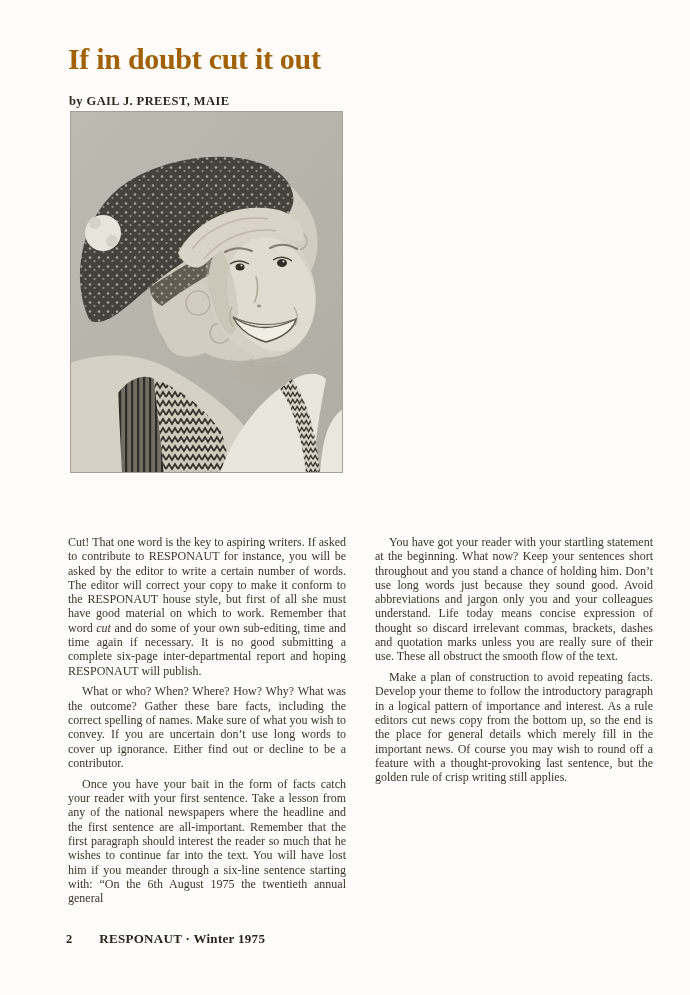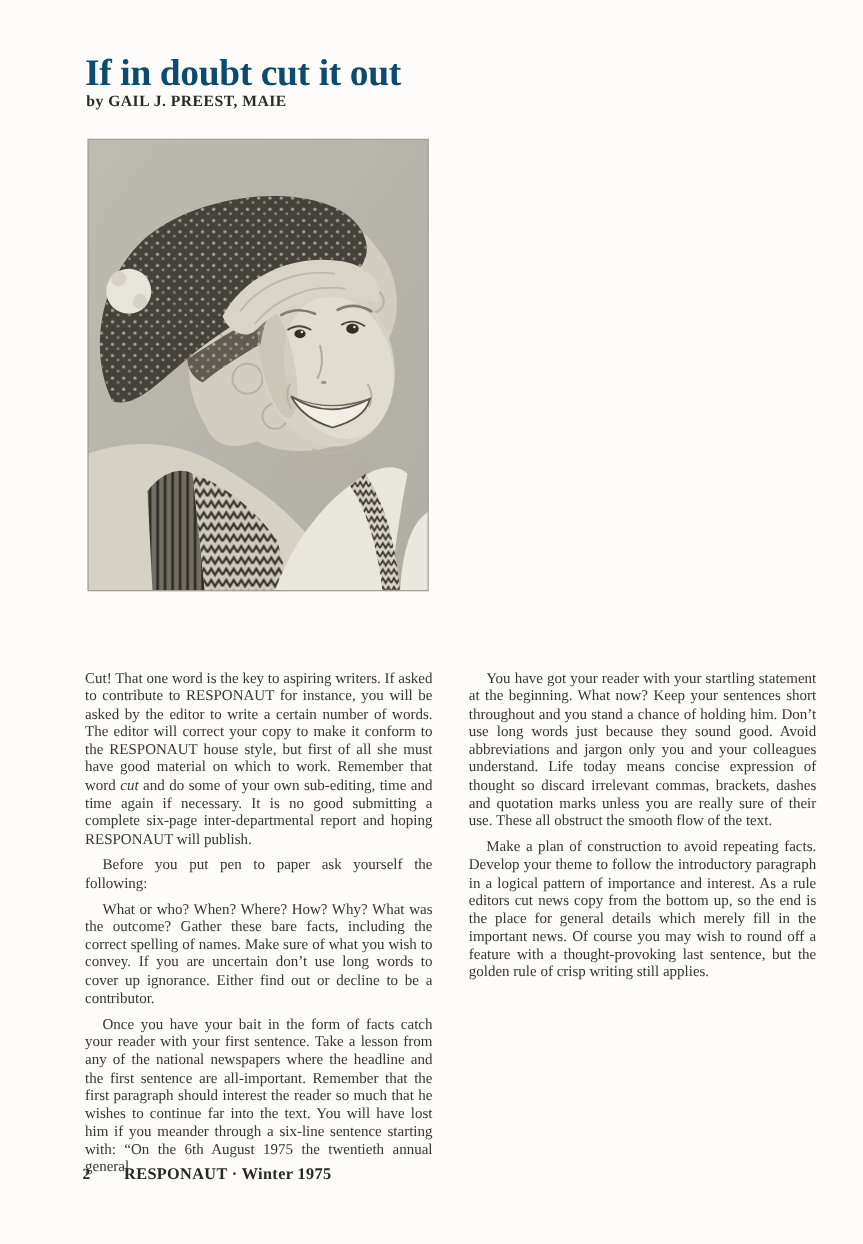--- a/index.html
+++ b/index.html
@@ -9,24 +9,24 @@
     font-family:"Liberation Serif", serif;
     color:#39362f;
   }
   .page{
     position:relative;width:690px;height:995px;overflow:hidden;
     background:#fdfcfa;
   }
   .headline{
     position:absolute;left:68px;top:42px;margin:0;
     font-size:30px;font-weight:bold;letter-spacing:-0.3px;
-    color:#0c4a6e;white-space:nowrap;
+    color:#a16207;white-space:nowrap;
   }
   .byline{
-    position:absolute;left:69px;top:74px;
+    position:absolute;left:69px;top:94px;
     font-size:12.5px;font-weight:bold;letter-spacing:0.4px;
     color:#2c2924;white-space:nowrap;
   }
   .photo-frame{
     position:absolute;left:70px;top:111px;width:273px;height:362px;
     background:#b8b5ad;
   }
   .photo-frame svg{display:block;width:273px;height:362px;}
   .columns{
     position:absolute;left:68px;top:487px;width:585px;
@@ -146,21 +146,20 @@
       <path d="M163,206 Q192,220 226,208" stroke="#6d665a" stroke-width="1.1" fill="none"></path>
       <path d="M180,248 Q195,255 212,247" stroke="#bcb5a6" stroke-width="1.4" fill="none"></path>
 
       <rect x="0.5" y="0.5" width="272" height="361" fill="none" stroke="#a3a097" stroke-width="1"></rect>
     </svg>
   </div>
 
   <div class="columns">
     <div class="col">
         <p class=""><span>Cut! That one word is the key to aspiring writers. If asked to contribute to RESPONAUT for instance, you will be asked by the editor to write a certain number of words. The editor will correct your copy to make it conform to the RESPONAUT house style, but first of all she must have good material on which to work. Remember that word </span><em>cut</em><span> and do some of your own sub-editing, time and time again if necessary. It is no good submitting a complete six-page inter-departmental report and hoping RESPONAUT will publish.</span></p>
-        <p class="indent"><span>Before you put pen to paper ask yourself the following:</span></p>
         <p class="indent"><span>What or who? When? Where? How? Why? What was the outcome? Gather these bare facts, including the correct spelling of names. Make sure of what you wish to convey. If you are uncertain don’t use long words to cover up ignorance. Either find out or decline to be a contributor.</span></p>
         <p class="indent"><span>Once you have your bait in the form of facts catch your reader with your first sentence. Take a lesson from any of the national newspapers where the headline and the first sentence are all-important. Remember that the first paragraph should interest the reader so much that he wishes to continue far into the text. You will have lost him if you meander through a six-line sentence starting with: “On the 6th August 1975 the twentieth annual general</span></p>
       </div>
     <div class="col">
         <p class="indent"><span>You have got your reader with your startling statement at the beginning. What now? Keep your sentences short throughout and you stand a chance of holding him. Don’t use long words just because they sound good. Avoid abbreviations and jargon only you and your colleagues understand. Life today means concise expression of thought so discard irrelevant commas, brackets, dashes and quotation marks unless you are really sure of their use. These all obstruct the smooth flow of the text.</span></p>
         <p class="indent"><span>Make a plan of construction to avoid repeating facts. Develop your theme to follow the introductory paragraph in a logical pattern of importance and interest. As a rule editors cut news copy from the bottom up, so the end is the place for general details which merely fill in the important news. Of course you may wish to round off a feature with a thought-provoking last sentence, but the golden rule of crisp writing still applies.</span></p>
       </div>
   </div>
 
   <div class="footer">

